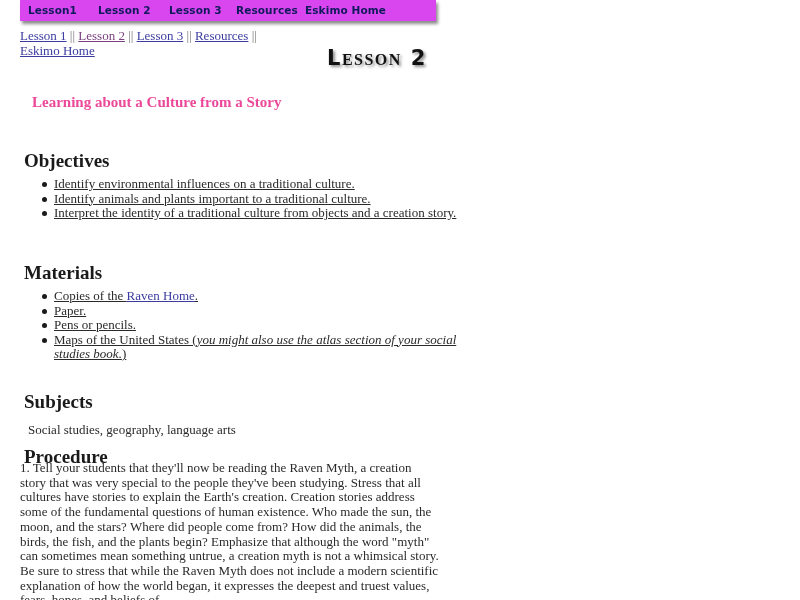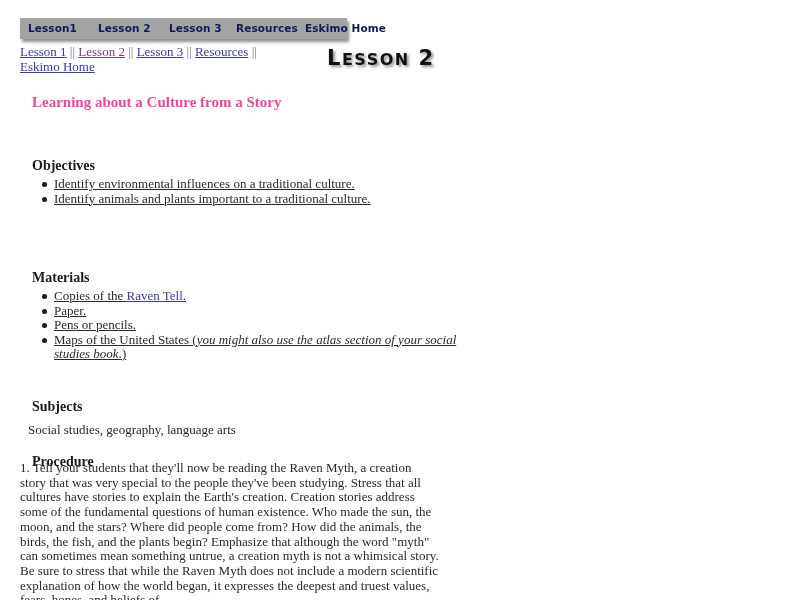--- a/index.html
+++ b/index.html
@@ -11,43 +11,43 @@
       overflow: hidden;
     }
     body {
       font-family: "Liberation Serif", "DejaVu Serif", serif;
       color: #1a1a1a;
       position: relative;
     }
     .topnav {
       position: absolute;
       left: 20px;
-      top: 18px;
-      width: 327px;
+      top: 0;
+      width: 416px;
       height: 21px;
-      background: #a3a3a3;
+      background: #d946ef;
       box-shadow: 2px 3px 3px rgba(0,0,0,0.45);
       display: flex;
       align-items: center;
     }
     .topnav a {
       font-family: "DejaVu Sans", "Liberation Sans", sans-serif;
       font-weight: bold;
       font-size: 10.5px;
       color: #0f1a5a;
       text-decoration: none;
       position: absolute;
       top: 4px;
       white-space: nowrap;
       letter-spacing: 0.1px;
     }
     .textnav {
       position: absolute;
       left: 20px;
-      top: 44px;
+      top: 28px;
       width: 250px;
       font-size: 13px;
       line-height: 15px;
       color: #777;
     }
     .textnav a {
       color: #3b3ba0;
       text-decoration: underline;
     }
     .textnav a.visited {
@@ -60,35 +60,36 @@
       font-family: "DejaVu Sans", "Liberation Sans", sans-serif;
       font-weight: bold;
       font-size: 21px;
       letter-spacing: 1.5px;
       color: #111;
       text-shadow: 2px 2px 3px rgba(0,0,0,0.45);
       white-space: nowrap;
     }
     .lesson-badge .sc {
       font-size: 16px;
+      font-family: Liberation Serif, serif;
     }
     .page-title {
       position: absolute;
       left: 20px;
       top: 82px;
       margin: 12px;
       font-size: 15px;
       font-weight: bold;
       color: #ec4899;
     }
     .section-heading {
       position: absolute;
       left: 20px;
-      margin: 12px;
-      font-size: 14px;
+      margin: 4px;
+      font-size: 19px;
       font-weight: bold;
       color: #1a1a1a;
       text-align: right;
     }
     ul.bullets {
       position: absolute;
       left: 20px;
       margin: 3px;
       padding-left: 31px;
       font-size: 13px;
@@ -160,26 +161,27 @@
   <span>L</span><span class="sc">ESSON</span>
   <span>2</span>
 </div>
 
 <h1 class="page-title">Learning about a Culture from a Story</h1>
 
 <h3 class="section-heading" style="top:146px;">Objectives</h3>
 <ul class="bullets" style="top:174px;">
   <li>Identify environmental influences on a traditional culture.</li>
   <li>Identify animals and plants important to a traditional culture.</li>
+  <li>Interpret the identity of a traditional culture from objects and a creation story.</li>
 </ul>
 
 <h3 class="section-heading" style="top:258px;">Materials</h3>
 <ul class="bullets" style="top:286px;">
   <li>
-    <span>Copies of the </span><a href="#">Raven Tell</a><span>.</span>
+    <span>Copies of the </span><a href="#">Raven Home</a><span>.</span>
   </li>
   <li>Paper.</li>
   <li>Pens or pencils.</li>
   <li>
     <span>Maps of the United States (</span><i>you might also use the atlas section of your social studies book.</i><span>)</span>
   </li>
 </ul>
 
 <h3 class="section-heading" style="top:387px;">Subjects</h3>
 <p class="plain-text" style="top:414px;">Social studies, geography, language arts</p>

